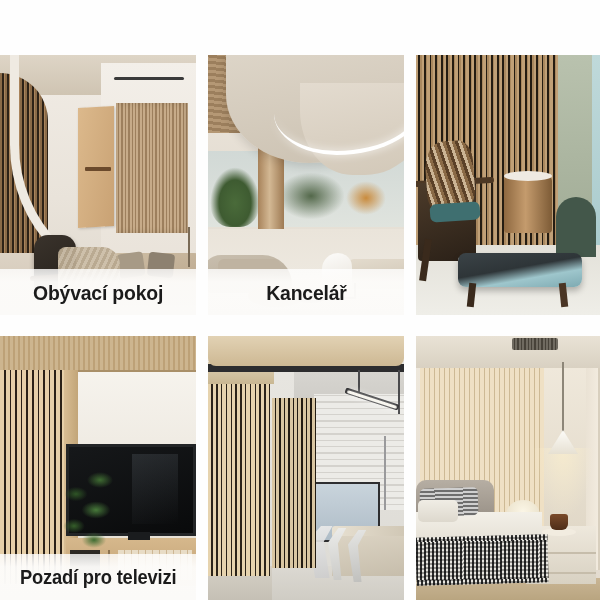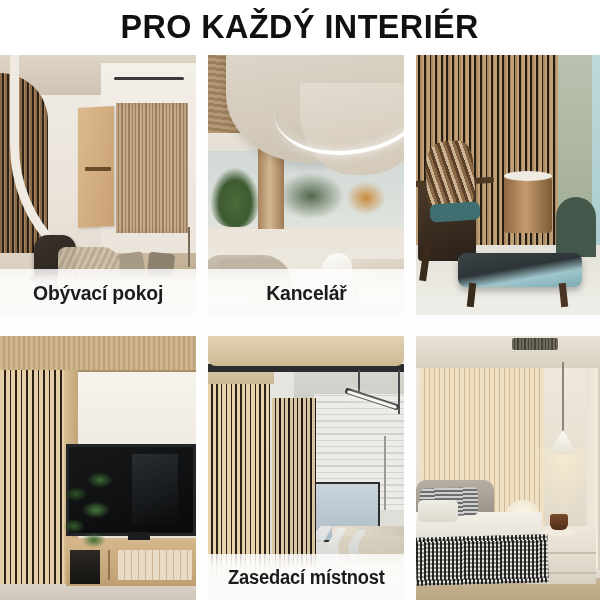--- a/index.html
+++ b/index.html
@@ -361,23 +361,20 @@
   .s6-lampfoot { position:absolute; left:94px; top:190px; width:26px; height:10px; background:#2a2722; border-radius:50%; }
   .s6-cup { position:absolute; left:134px; top:178px; width:18px; height:16px; background: linear-gradient(180deg,#7a4a2a,#4e2d18); border-radius: 3px 3px 6px 6px; }
   .s6-plate { position:absolute; left:126px; top:192px; width:34px; height:8px; background:#f2ece0; border-radius:50%; }
   .s6-floor { position:absolute; left:0; right:0; bottom:0; height:22px; background: linear-gradient(180deg,#c9b594,#b9a580); }
 </style>
 </head>
 <body>
 
 <div class="page">
 
-  <div class="title-bar">
-    <div class="title">PRO KAŽDÝ INTERIÉR</div>
-  </div>
 
   <div class="grid">
 
     <div class="cell c1">
       <div class="photo">
         <div class="s1-bg"></div>
         <div class="s1-ceil"></div>
         <div class="s1-wallR"></div>
         <div class="s1-slatwallR"></div>
         <div class="s1-slatwall"></div>
@@ -456,20 +453,23 @@
         <div class="s4-slatedge"></div>
         <div class="s4-floor"></div>
         <div class="s4-cabinet"></div>
         <div class="s4-cabgrid"></div>
         <div class="s4-cabline"></div>
         <div class="s4-tv"></div>
         <div class="s4-tvreflect"></div>
         <div class="s4-tvstand"></div>
         <div class="s4-pot"></div>
         <div class="s4-plant"></div>
+      </div>
+      <div class="caption">
+        <span class="caption-text">Pozadí pro televizi</span>
       </div>
     </div>
 
     <div class="cell c5">
       <div class="photo">
         <div class="s5-bg"></div>
         <div class="s5-ceil2"></div>
         <div class="s5-blind"></div>
         <div class="s5-window"></div>
         <div class="s5-winframe"></div>
@@ -483,23 +483,20 @@
         <div class="s5-slatB"></div>
         <div class="s5-slatA"></div>
         <div class="s5-slatAcap"></div>
         <div class="s5-ceildark"></div>
         <div class="s5-ceilwood"></div>
         <div class="s5-hangrod"></div>
         <div class="s5-pendrod1"></div>
         <div class="s5-pendrod2"></div>
         <div class="s5-pendant"></div>
         <div class="s5-pendlit"></div>
-      </div>
-      <div class="caption">
-        <span class="caption-text">Zasedací místnost</span>
       </div>
     </div>
 
     <div class="cell c6">
       <div class="photo">
         <div class="s6-bg"></div>
         <div class="s6-closet"></div>
         <div class="s6-closetline"></div>
         <div class="s6-wallR"></div>
         <div class="s6-slat"></div>

